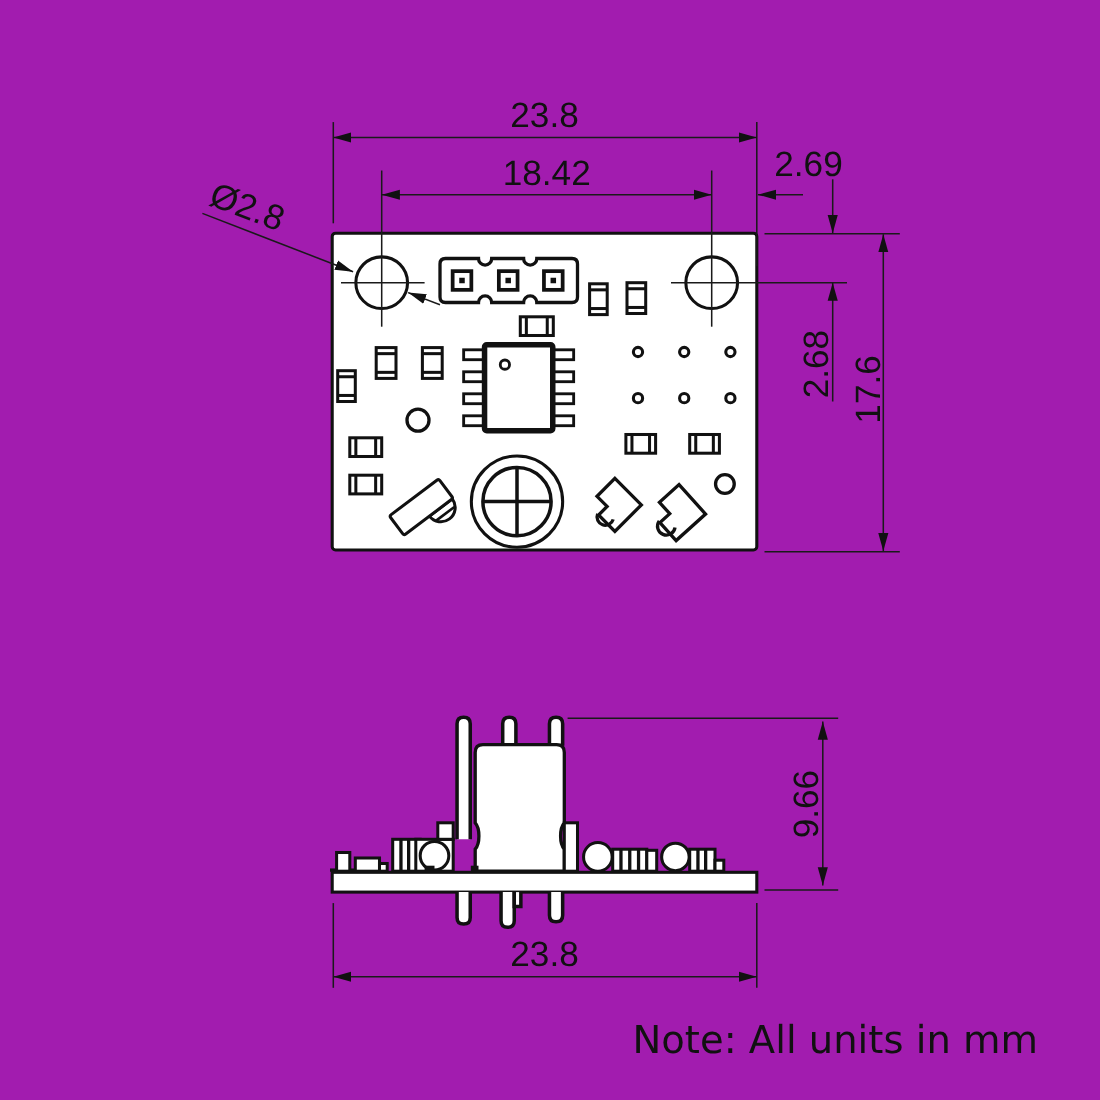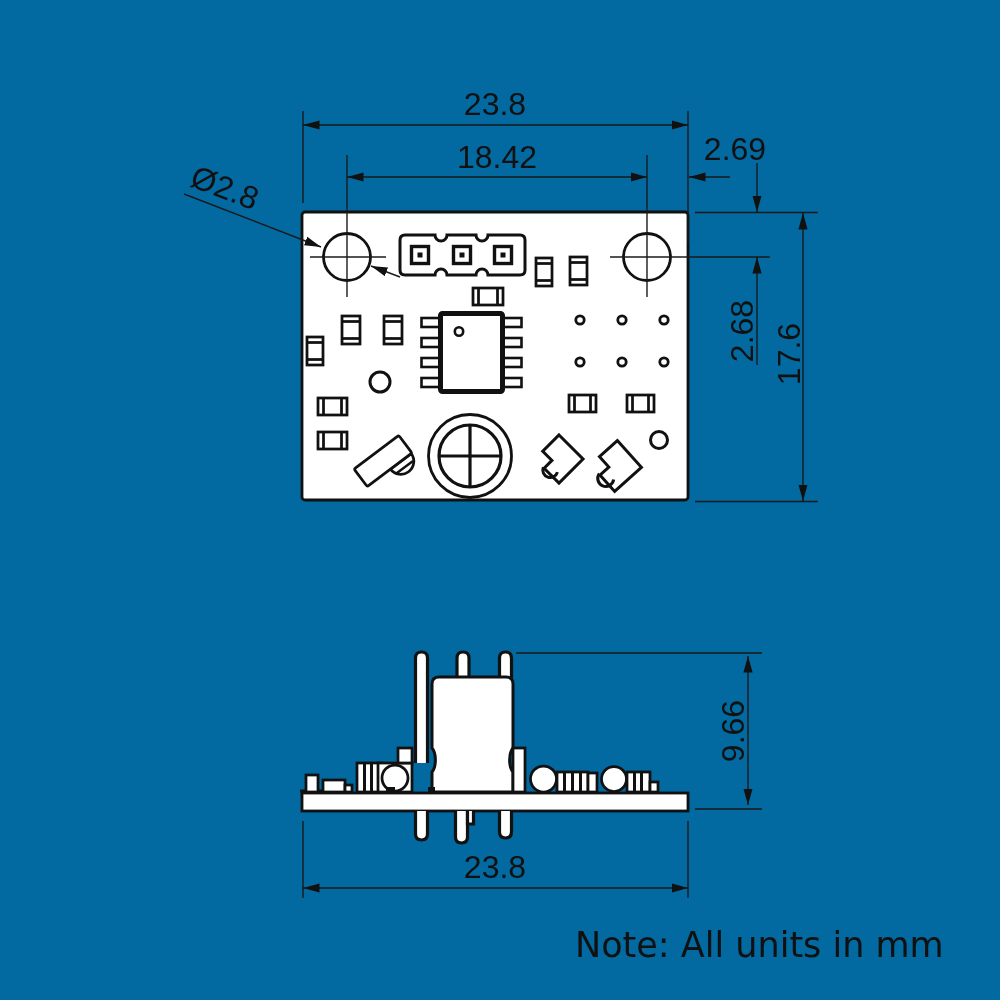--- a/index.html
+++ b/index.html
@@ -1,16 +1,16 @@
 <!DOCTYPE html>
 <html><head>
 <meta charset="utf-8">
 <style>
   html,body{margin:0;padding:0;background:#fff;}
-  .page{position:relative;width:1000px;height:1000px;background:#0369a1;overflow:hidden;
+  .page{position:relative;width:1000px;height:1000px;background:#a21caf;overflow:hidden;
         font-family:"Liberation Sans",sans-serif;}
   svg{position:absolute;left:0;top:0;}
   .dimtxt{font-family:"Liberation Sans",sans-serif;font-size:32px;fill:#111;}
   .notetxt{font-family:"DejaVu Sans","Liberation Sans",sans-serif;font-size:35px;fill:#111;}
 </style>
 </head>
 <body>
 
 <div class="page">
 <svg width="1000" height="1000" viewBox="0 0 1000 1000">

